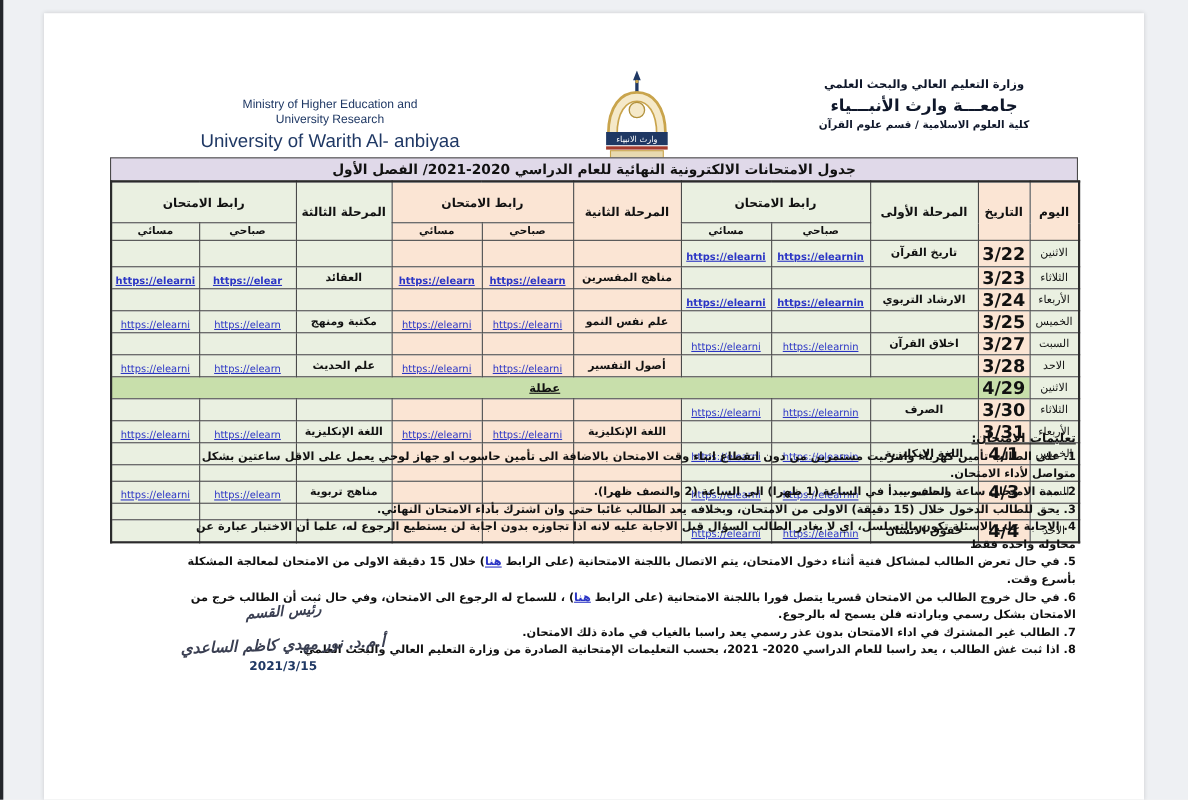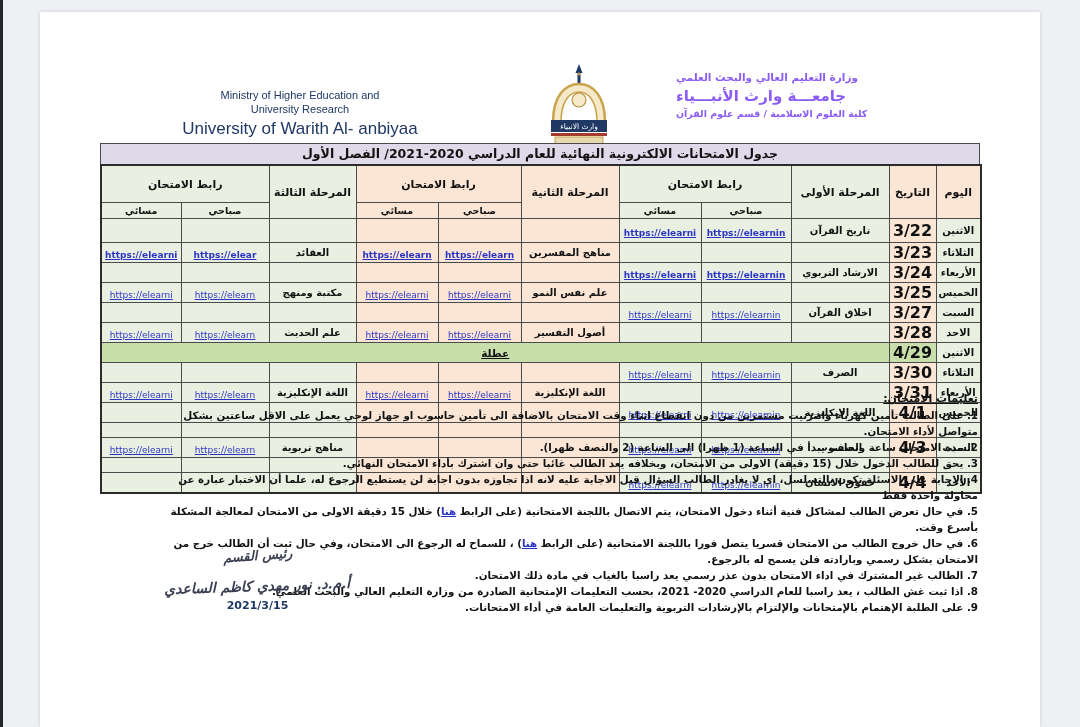--- a/index.html
+++ b/index.html
@@ -5,21 +5,21 @@
   html,body{margin:0;padding:0;}
   body{width:1080px;height:727px;overflow:hidden;background:#eef0f3;font-family:"DejaVu Sans",sans-serif;}
   .canvas{position:relative;width:1080px;height:727px;background:#eef0f3;}
   .edge-strip{position:absolute;left:0;top:0;width:3px;height:727px;background:#23262b;}
   .page{position:absolute;left:40px;top:12px;width:1000px;height:715px;background:#ffffff;box-shadow:0 0 4px rgba(0,0,0,.15);}
 
   
   .en-block{position:absolute;left:130px;top:76px;width:260px;text-align:center;color:#1f3864;font-family:"Liberation Sans",sans-serif;}
   .en-block .l1,.en-block .l2{font-size:11px;line-height:14px;}
   .en-block .l3{font-size:17px;line-height:20px;margin-top:3px;}
-  .ar-block{position:absolute;right:64px;top:58px;width:300px;text-align:left;color:#8b5cf6;direction:rtl;}
+  .ar-block{position:absolute;right:50px;top:58px;width:300px;text-align:center;color:#0f172a;direction:rtl;}
   .ar-block .a1{font-size:10.5px;font-weight:bold;line-height:15px;}
   .ar-block .a2{font-size:15px;font-weight:bold;line-height:22px;}
   .ar-block .a3{font-size:9.5px;font-weight:bold;line-height:14px;}
   .logo{position:absolute;left:503px;top:52px;width:72px;height:84px;}
 
   
   .title-bar{position:absolute;left:60px;top:131px;width:878px;height:20px;background:#e0d9e9;border:1px solid #4a4a4a;
              text-align:center;font-size:12.5px;font-weight:bold;color:#111;line-height:20px;direction:rtl;}
 
   
@@ -27,21 +27,21 @@
   table.exam col.c-day{width:45px}  table.exam col.c-date{width:47px}
   table.exam col.c-s1{width:98px}   table.exam col.c-s1am{width:90px} table.exam col.c-s1pm{width:82px}
   table.exam col.c-s2{width:98px}   table.exam col.c-s2am{width:83px} table.exam col.c-s2pm{width:82px}
   table.exam col.c-s3{width:87px}   table.exam col.c-s3am{width:88px} table.exam col.c-s3pm{width:80px}
   table.exam{border:2px solid #2b2b2b;}
   table.exam th,table.exam td{border:1px solid #4a4a4a;padding:0 2px;white-space:nowrap;overflow:hidden;text-align:center;vertical-align:middle;}
   table.exam th{font-size:11px;font-weight:bold;color:#111;}
   table.exam .sub th{font-size:9.5px;height:15px;}
   table.exam tr.hdr1 th{height:36px;}
   .g{background:#eaf0e1;} .p{background:#fbe5d4;} .hol{background:#c8dfab;}
-  td.day{font-size:10px;font-weight:bold;color:#111;}
+  td.day{font-size:10px;font-weight:normal;color:#111;}
   td.date{font-size:16px;font-weight:bold;color:#111;}
   td.subj{font-size:10px;font-weight:bold;color:#111;}
   td.holcell{font-size:10.5px;font-weight:bold;text-decoration:underline;color:#111;}
   tr.normal{height:12px;} tr.tall{height:24px;} tr.last{height:13px;} tr.spacer{height:15px;} tr.holiday{height:13px;}
   a.lnk{color:#2b35c5;text-decoration:underline;font-size:9px;cursor:pointer;}
   tr.strong a.lnk{font-weight:bold;}
 
   
   .instructions{position:absolute;left:62px;top:380px;width:876px;direction:rtl;text-align:right;color:#111;}
   .instructions .head{font-size:11px;font-weight:bold;text-decoration:underline;margin-bottom:2px;}
@@ -306,21 +306,20 @@
       <div class="head">تعليمات الامتحان:</div>
       <div>
           <div class="inst">1. على الطالب تأمين كهرباء وانترنيت مستمرين من دون انقطاع اثناء وقت الامتحان بالاضافة الى تأمين حاسوب او جهاز لوحي يعمل على الاقل ساعتين بشكل متواصل لأداء الامتحان.</div>
           <div class="inst">2. مدة الامتحان ساعة ونصف، يبدأ في الساعة (1 ظهرا) الى الساعة (2 والنصف ظهرا).</div>
           <div class="inst">3. يحق للطالب الدخول خلال (15 دقيقة) الاولى من الامتحان، وبخلافه يعد الطالب غائبا حتى وان اشترك بأداء الامتحان النهائي.</div>
           <div class="inst">4. الاجابة على الاسئلة تكون بالتسلسل، اي لا يغادر الطالب السؤال قبل الاجابة عليه لانه اذا تجاوزه بدون اجابة لن يستطيع الرجوع له، علما أن الاختبار عبارة عن محاولة واحدة فقط</div>
           <div class="inst"><span>5. في حال تعرض الطالب لمشاكل فنية أثناء دخول الامتحان، يتم الاتصال باللجنة الامتحانية (على الرابط </span><a class="here">هنا</a><span>) خلال 15 دقيقة الاولى من الامتحان لمعالجة المشكلة بأسرع وقت.</span></div>
           <div class="inst"><span>6. في حال خروج الطالب من الامتحان قسريا يتصل فورا باللجنة الامتحانية (على الرابط </span><a class="here">هنا</a><span>) ، للسماح له الرجوع الى الامتحان، وفي حال ثبت أن الطالب خرج من الامتحان بشكل رسمي وبارادته فلن يسمح له بالرجوع.</span></div>
           <div class="inst">7. الطالب غير المشترك في اداء الامتحان بدون عذر رسمي يعد راسبا بالغياب في مادة ذلك الامتحان.</div>
           <div class="inst">8. اذا ثبت غش الطالب ، يعد راسبا للعام الدراسي 2020- 2021، بحسب التعليمات الإمتحانية الصادرة من وزارة التعليم العالي والبحث العلمي.</div>
-          <div class="inst">9. على الطلبة الإهتمام بالإمتحانات والإلتزام بالإرشادات التربوية والتعليمات العامة في أداء الامتحانات.</div>
         </div>
     </div>
 
     <div class="signature">
       <div><span class="sig-role">رئيس القسم</span></div>
       <div><span class="sig-name">أ.م.د. نور مهدي كاظم الساعدي</span></div>
       <div class="sig-date">2021/3/15</div>
     </div>
 
   </div>

